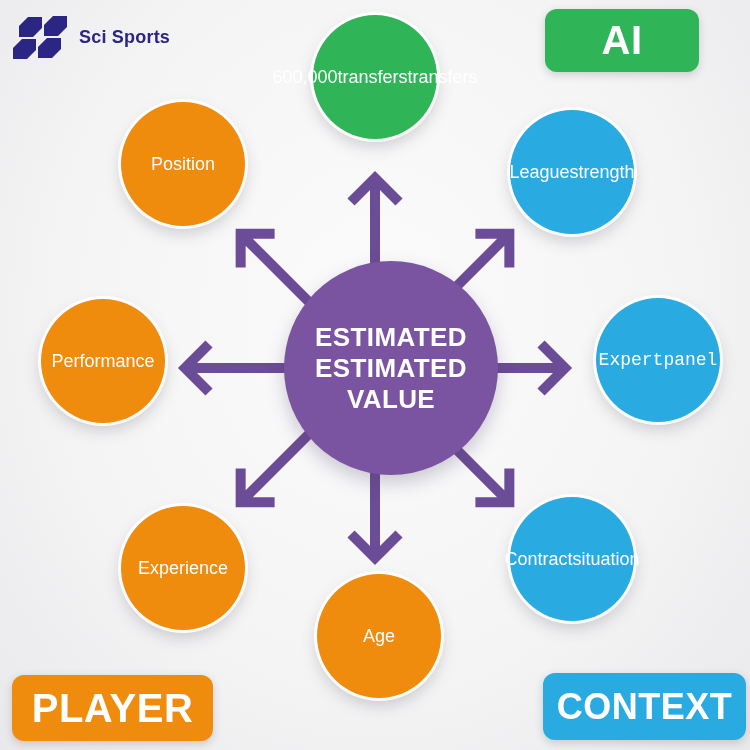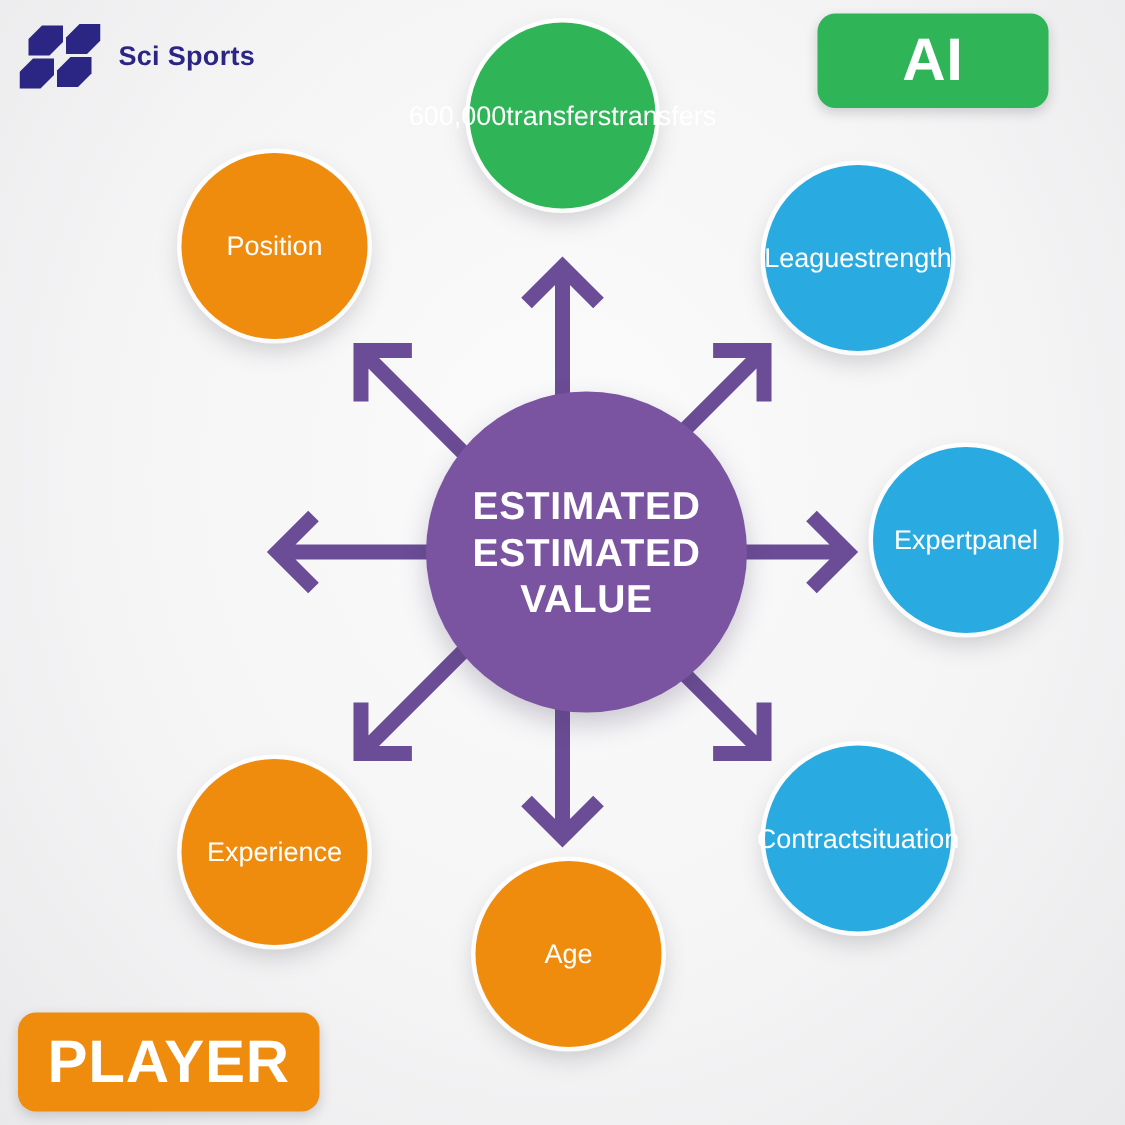--- a/index.html
+++ b/index.html
@@ -60,21 +60,21 @@
     color: #ffffff; font-size: 18px; line-height: 24px; text-align: center;
     box-shadow: 0 0 0 3px rgba(255,255,255,0.9), 0 7px 16px rgba(70,70,80,0.25);
   }
   .node span { display: block; }
   .fill-green  { background: #2fb457; }
   .fill-blue   { background: #29abe2; }
   .fill-orange { background: #ef8b0d; }
 
   .n-transfers   { left: 313px; top:  15px; }
   .n-league      { left: 510px; top: 110px; }
-  .n-expert      { left: 582px; top: 298px; }
+  .n-expert      { left: 596px; top: 298px; font-family: Liberation Mono, monospace; }
   .n-contract    { left: 510px; top: 497px; }
   .n-age         { left: 317px; top: 574px; }
   .n-experience  { left: 121px; top: 506px; }
   .n-performance { left:  41px; top: 299px; }
   .n-position    { left: 121px; top: 102px; }
 </style>
 </head>
 <body>
 
 <div class="stage">
@@ -92,20 +92,23 @@
       <span>Sci</span>
       <span>Sports</span>
     </div>
   </div>
 
   <div class="badge b-ai">
     <span>AI</span>
   </div>
   <div class="badge b-player">
     <span>PLAYER</span>
+  </div>
+  <div class="badge b-context">
+    <span>CONTEXT</span>
   </div>
 
   <svg class="arrows" viewBox="0 0 750 750" xmlns="http://www.w3.org/2000/svg">
     <defs>
       <path id="arrow-n" d="M375,280 L375,178 M351,202 L375,178 L399,202" fill="none" stroke="#6b4c96" stroke-width="10" stroke-linejoin="miter"></path>
     </defs>
     <use href="#arrow-n" transform="rotate(0 375 368)"></use>
     <use href="#arrow-n" transform="rotate(45 375 368)"></use>
     <use href="#arrow-n" transform="rotate(90 375 368)"></use>
     <use href="#arrow-n" transform="rotate(135 375 368)"></use>
@@ -145,18 +148,21 @@
   </div>
 
   <div class="node fill-orange n-age">
     <span>Age</span>
   </div>
 
   <div class="node fill-orange n-experience">
     <span>Experience</span>
   </div>
 
+  <div class="node fill-orange n-performance">
+    <span>Performance</span>
+  </div>
 
   <div class="node fill-orange n-position">
     <span>Position</span>
   </div>
 
 </div>
 
 </body></html>

